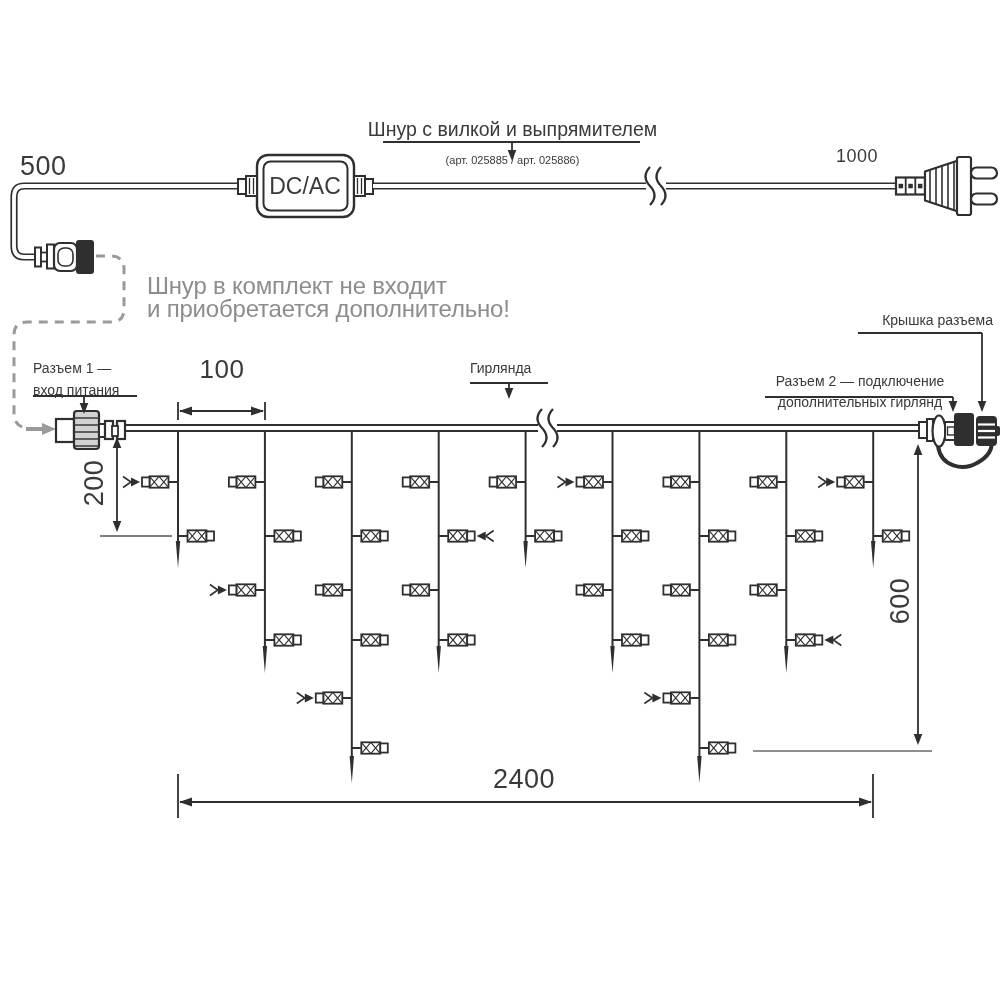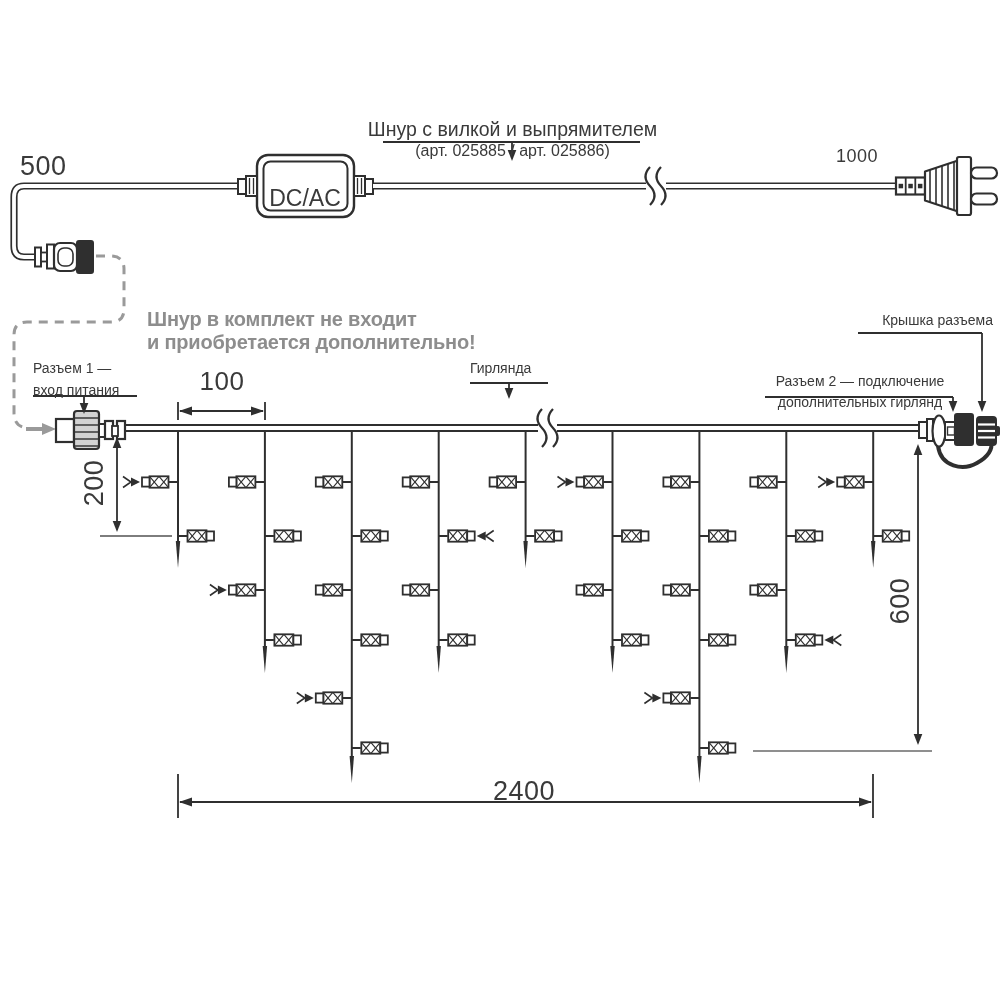--- a/index.html
+++ b/index.html
@@ -3,22 +3,22 @@
 <meta charset="utf-8">
 <style>
   html,body{margin:0;padding:0;background:#fff;}
   .canvas{position:relative;width:1000px;height:1000px;background:#fff;
           font-family:"Liberation Sans",sans-serif;overflow:hidden;}
   #art{position:absolute;left:0;top:0;}
   .t{position:absolute;color:#3a3a3a;white-space:nowrap;line-height:1.2;}
   .center{text-align:center;margin-top:20px;}
   .dim{font-size:27px;letter-spacing:.5px;}
   .rot{transform:translate(-50%,-50%) rotate(-90deg);}
-  .mid{transform:translate(-50%,-50%);margin-top:12px;}
-  .note{color:#8d8d8d;font-weight:bold;font-size:20px;line-height:22.5px;letter-spacing:-.2px;margin-top:33px;}
+  .mid{transform:translate(-50%,-50%);}
+  .note{color:#8d8d8d;font-weight:normal;font-size:24px;line-height:22.5px;letter-spacing:-.2px;}
   .small-label{font-size:14px;line-height:21px;}
 </style>
 </head>
 <body>
 
 <div class="canvas">
   <svg id="art" width="1000" height="1000" viewBox="0 0 1000 1000">
       <g>
         <path d="M 96 256 H 110 Q 124 256 124 269 V 309 Q 124 322 111 322 H 27 Q 14 322 14 335 V 413 Q 14 426 26 428" stroke="#9a9a9a" stroke-width="3" fill="none" stroke-dasharray="9 7"></path>
       </g>
@@ -536,21 +536,21 @@
         <line x1="858" y1="333" x2="982" y2="333" stroke="#2f2f2f" stroke-width="1.8"></line>
         <line x1="982" y1="333" x2="982" y2="403" stroke="#2f2f2f" stroke-width="1.8"></line>
         <polygon points="977.7,401 986.3,401 982,412" fill="#2f2f2f"></polygon>
       </g>
     </svg>
 
   <div class="t dim" style="left:20px;top:150px;">500</div>
   <div class="t dim" style="left:836px;top:146px;font-size:18px;">1000</div>
 
   <div class="t center" style="left:350px;top:98px;width:325px;font-size:19.5px;">Шнур с вилкой и выпрямителем</div>
-  <div class="t center" style="left:350px;top:121px;width:325px;font-size:16px;">(арт. 025885 / арт. 025886)</div>
+  <div class="t center" style="left:350px;top:134px;width:325px;font-size:11px;">(арт. 025885 / арт. 025886)</div>
 
   <div class="t mid" style="left:305px;top:187px;font-size:23px;font-weight:500;">DC/AC</div>
 
   <div class="t note" style="left:147px;top:275px;">
     <div>Шнур в комплект не входит</div>
     <div>и приобретается дополнительно!</div>
   </div>
 
   <div class="t small-label" style="left:33px;top:357px;line-height:22px;">
     <div>Разъем 1 —</div>

